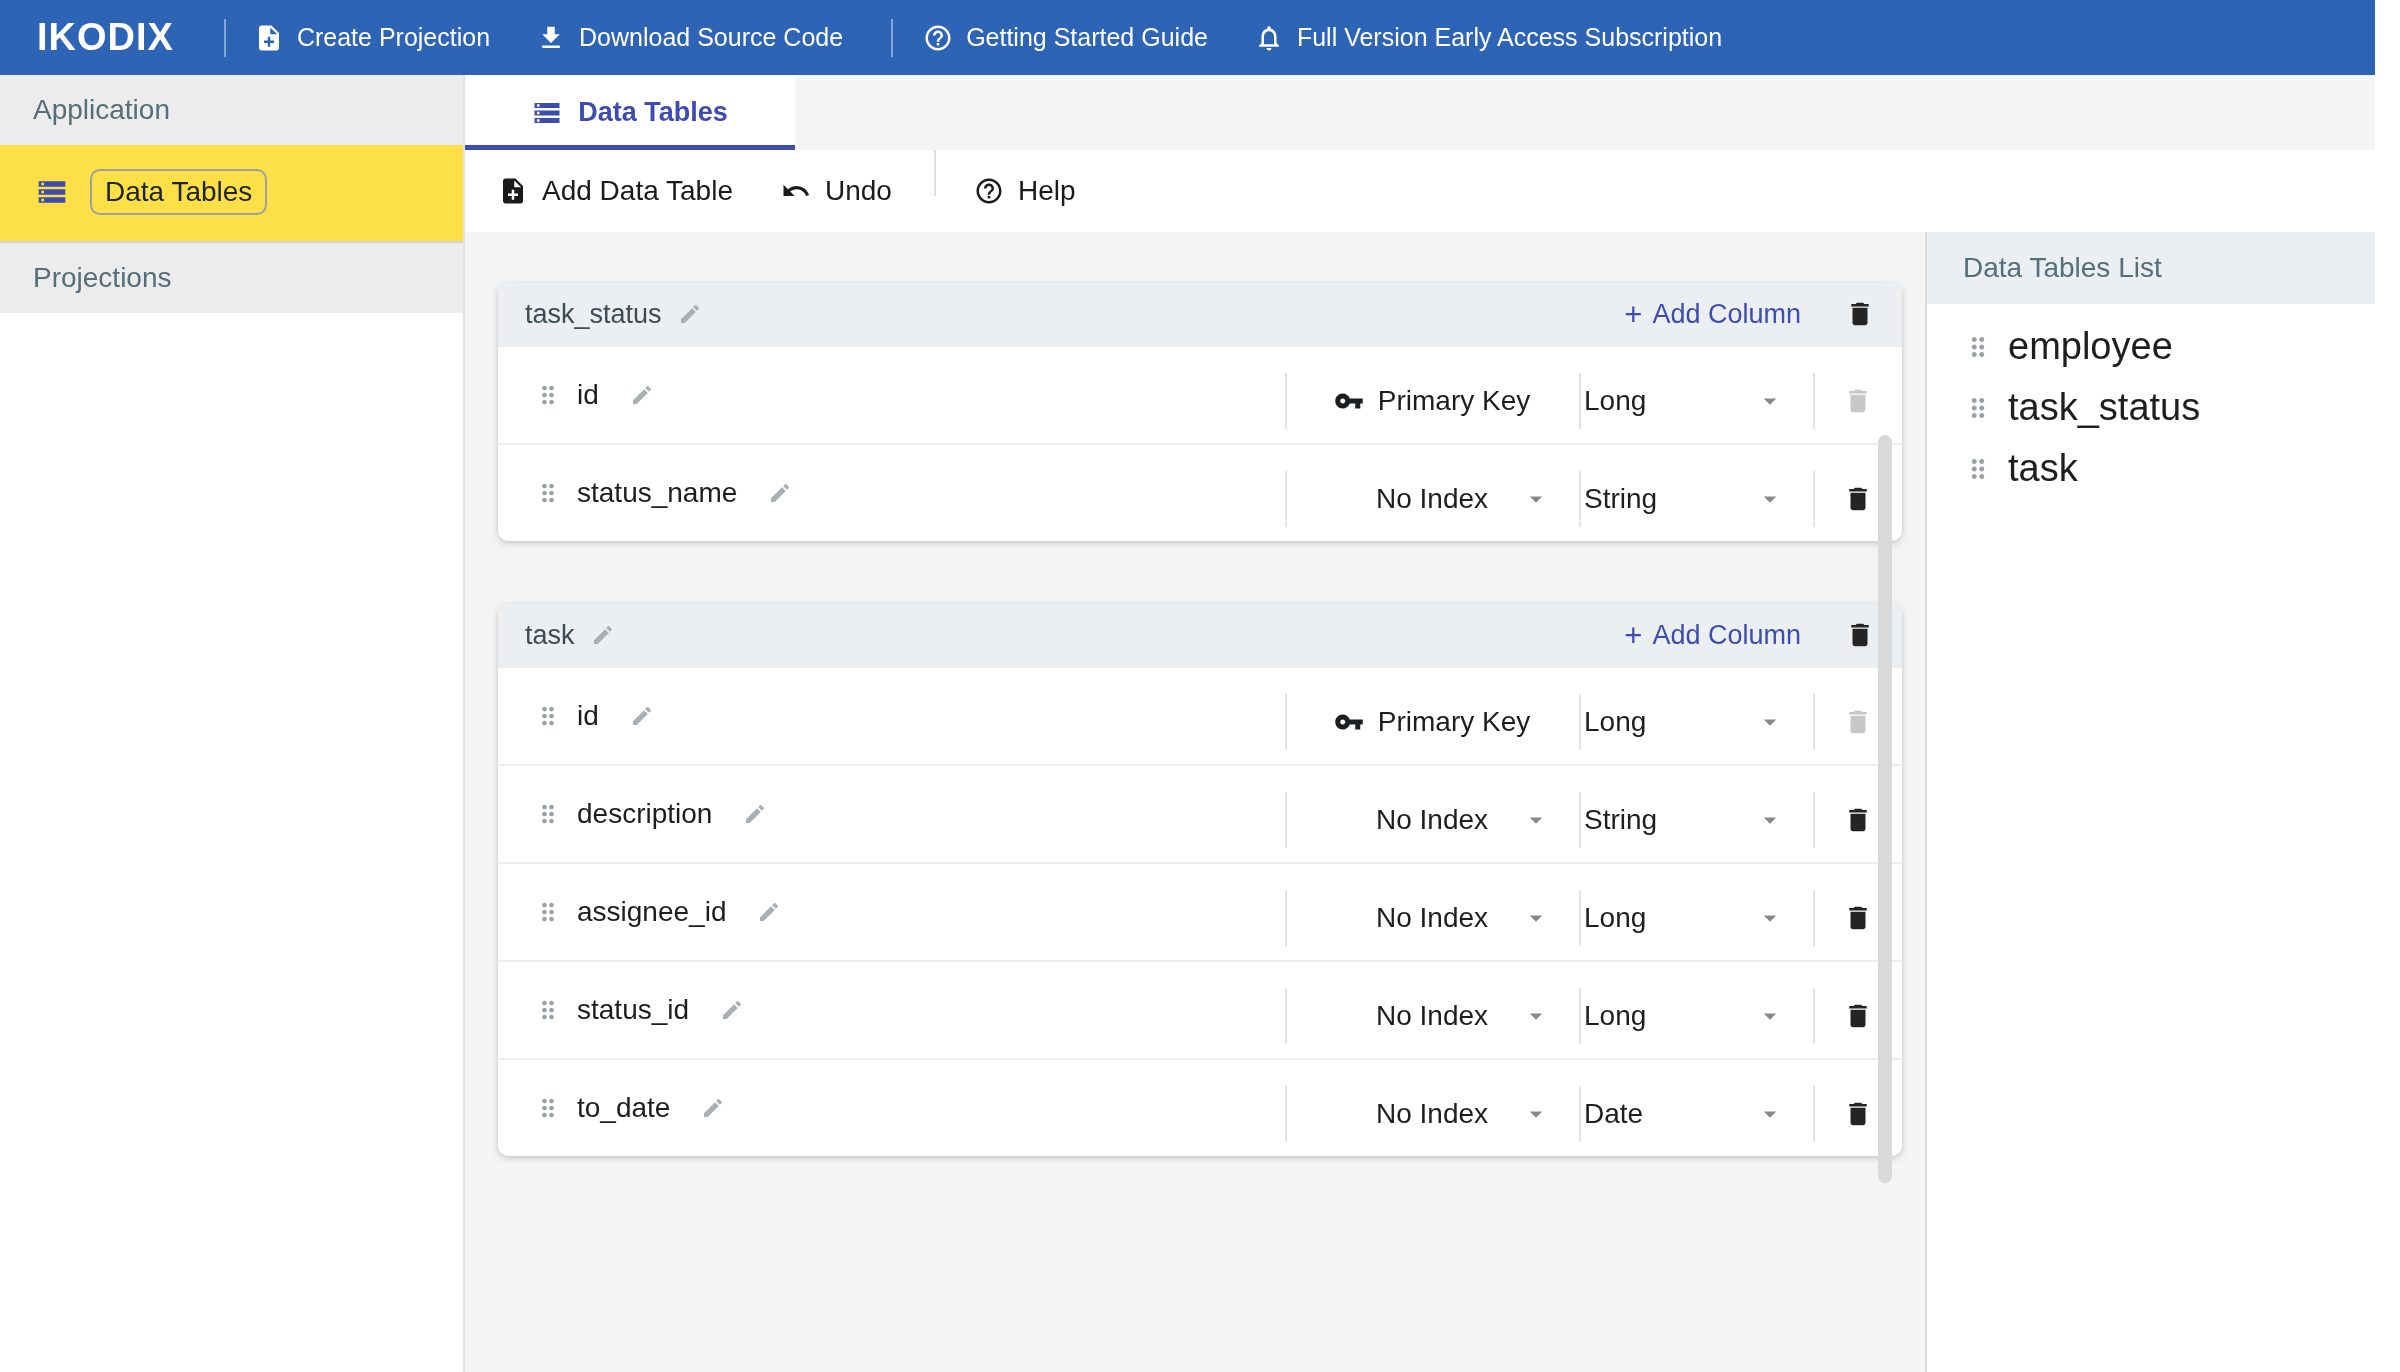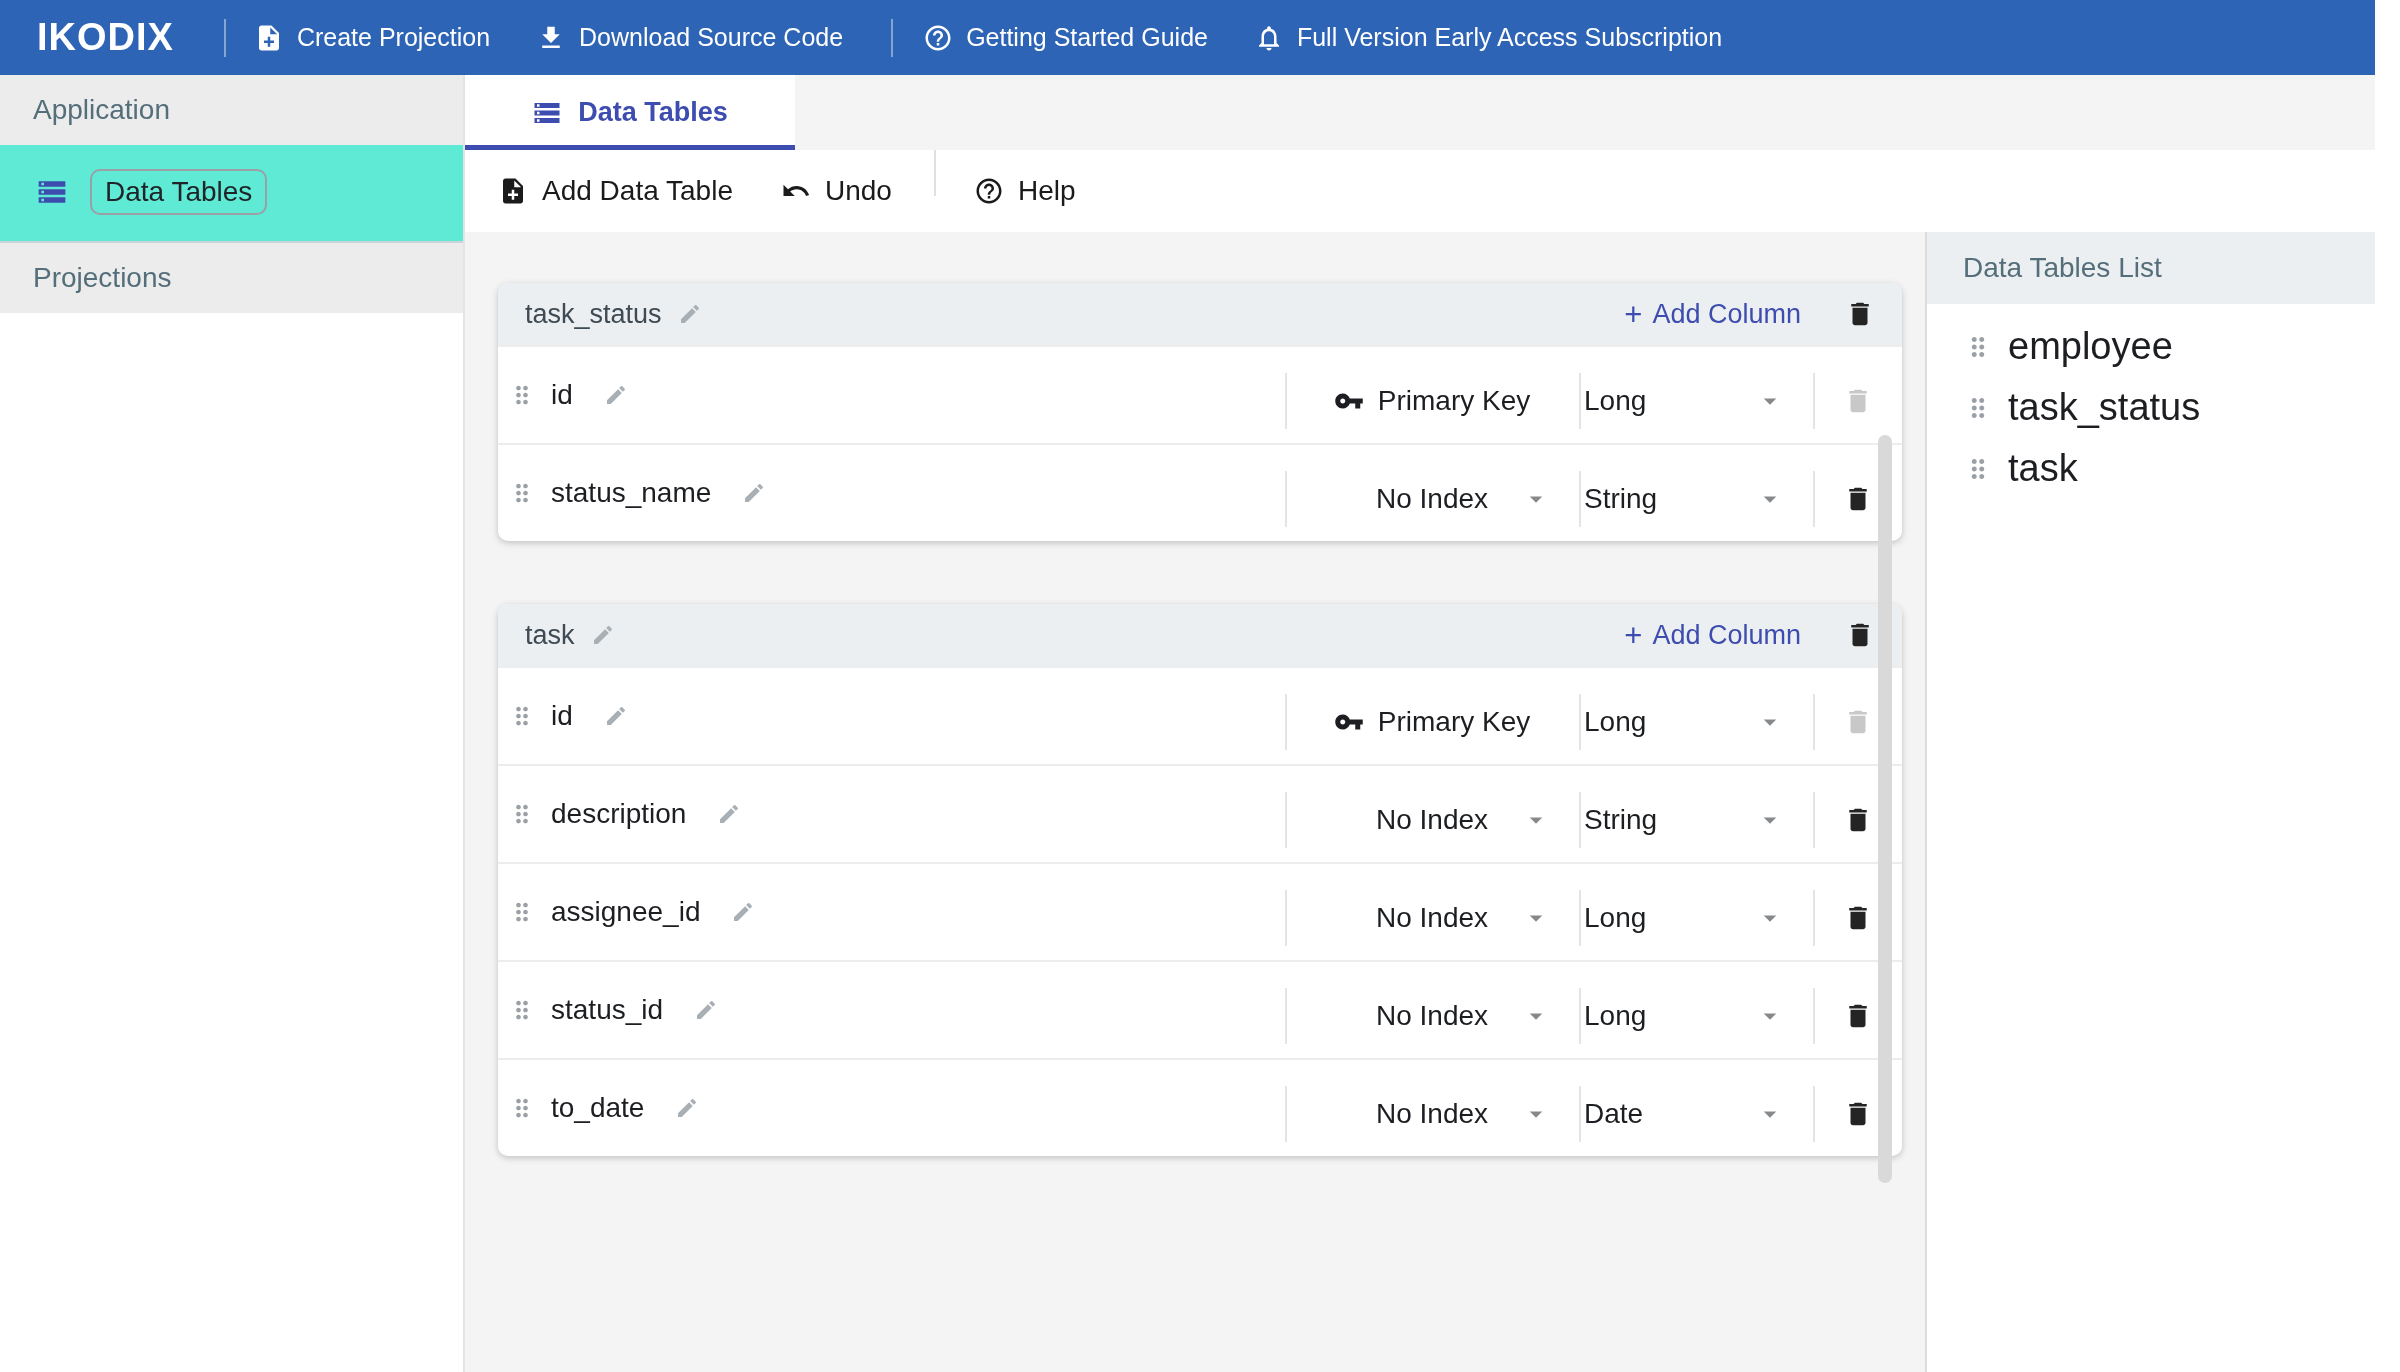--- a/index.html
+++ b/index.html
@@ -14,21 +14,21 @@
   .tb-divider{width:2px;height:38px;background:rgba(255,255,255,.42);}
   .tb-div1{margin:0 28px 0 50px;}
   .tb-div2{margin:0 30px 0 2px;}
   .tb-btn{display:flex;align-items:center;gap:13px;font-size:25px;margin-right:46px;cursor:pointer;white-space:nowrap;}
   .tb-btn .icon{width:30px;height:30px;color:#fff;}
 
   
   .body{display:flex;height:1297px;}
 
   
-  .sidebar{width:465px;min-width:465px;background:#5eead4;border-right:2px solid #e4e4e4;
+  .sidebar{width:465px;min-width:465px;background:#fde047;border-right:2px solid #e4e4e4;
            display:flex;flex-direction:column;box-sizing:border-box;}
   .side-header{height:70px;background:#ececec;color:#546e7a;font-size:28px;display:flex;
                align-items:center;padding-left:33px;flex:none;}
   .side-items{padding:16px 0 18px;}
   .side-item{height:62px;display:flex;align-items:center;padding-left:36px;gap:22px;
              font-size:28px;color:#1f2428;cursor:pointer;}
   .side-item .icon{width:32px;height:32px;color:#3d4caf;}
   .focus-box{border:2px solid #9aa0a6;border-radius:10px;padding:5px 13px;}
   .side-divider{border-top:2px solid #ccd4d9;}
   .side-rest{flex:1;background:#fff;}
@@ -53,21 +53,21 @@
   .card{width:1404px;background:#fff;border-radius:10px;box-shadow:0 2px 6px rgba(60,64,67,.28);
         margin-bottom:63px;overflow:hidden;}
   .card-header{height:62px;background:#eceff1;display:flex;align-items:center;padding:0 27px;}
   .table-name{font-size:27px;color:#3e4b54;}
   .edit-icon{width:24px;height:24px;color:#a9b0b5;margin-left:16px;cursor:pointer;}
   .header-right{margin-left:auto;display:flex;align-items:center;gap:44px;}
   .add-column{display:flex;align-items:center;gap:10px;color:#3d4caf;font-size:27px;cursor:pointer;}
   .add-plus{font-size:31px;line-height:1;}
   .trash{width:30px;height:30px;color:#242424;cursor:pointer;}
   .row{height:96px;display:flex;align-items:center;border-top:2px solid #ededed;}
-  .row-left{flex:1;display:flex;align-items:center;padding-left:10px;gap:15px;min-width:0;}
+  .row-left{flex:1;display:flex;align-items:center;padding-left:36px;gap:15px;min-width:0;}
   .drag{width:28px;height:28px;color:#9aa0a6;cursor:grab;}
   .col-name{font-size:28px;color:#1c1e21;}
   .cell{height:100%;display:flex;align-items:center;position:relative;box-sizing:border-box;margin-top:12px;}
   .cell::before{content:"";position:absolute;left:0;top:20px;bottom:20px;width:2px;background:#e4e4e4;}
   .cell-index{width:294px;justify-content:center;cursor:pointer;}
   .key-icon{width:30px;height:30px;margin-right:14px;color:#1c1e21;display:none;}
   .row.primary .key-icon{display:inline-flex;}
   .index-label,.type-label{font-size:28px;color:#1c1e21;}
   .arrow{position:absolute;right:28px;width:30px;height:30px;color:#85898c;}
   .cell-type{width:234px;padding-left:5px;cursor:pointer;}

